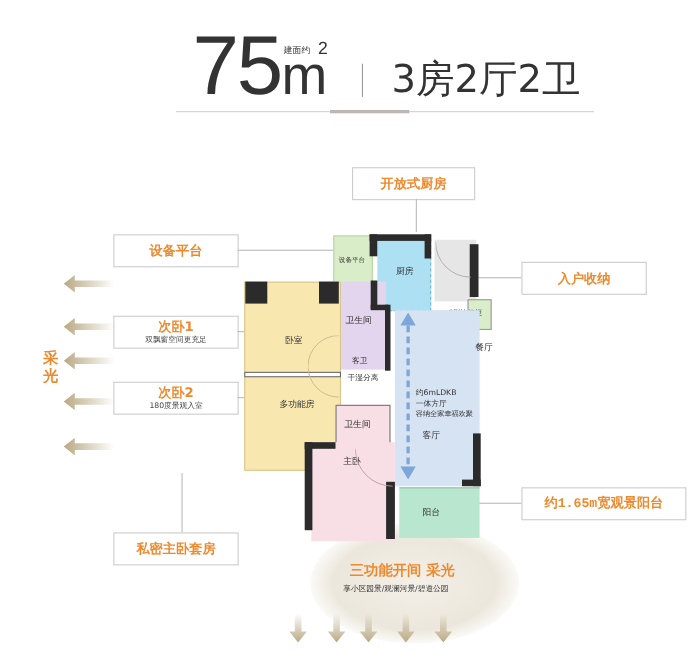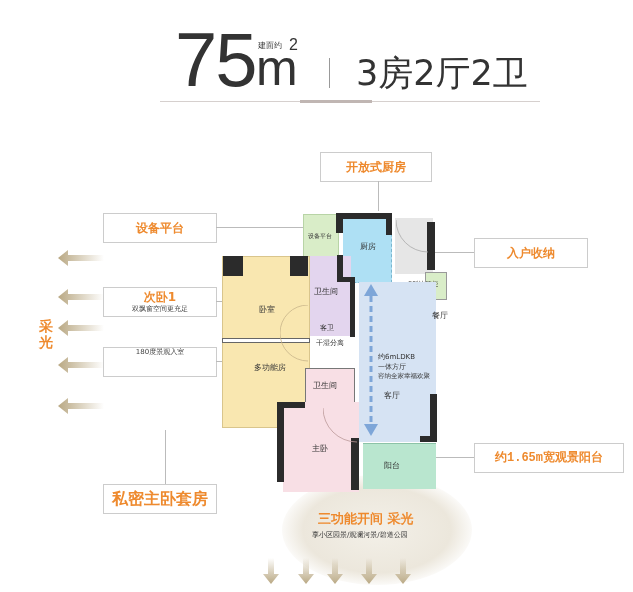--- a/index.html
+++ b/index.html
@@ -84,35 +84,36 @@
   </div>
 <div class="lead" style="left:216px;top:227px;width:110px;height:1px;"></div>
 
 <div class="callout" style="left:103px;top:287px;width:112px;height:28px;font-size:12px;">
   <span class="t" style="line-height:15px;margin-top:2px">次卧1</span>
   <span class="s">双飘窗空间更充足</span>
 </div>
 <div class="lead" style="left:216px;top:301px;width:60px;height:1px;"></div>
 
 <div class="callout" style="left:103px;top:347px;width:112px;height:28px;font-size:12px;">
+  <span class="t" style="line-height:15px;margin-top:2px">次卧2</span>
   <span class="s">180度景观入室</span>
 </div>
 <div class="lead" style="left:216px;top:361px;width:60px;height:1px;"></div>
 
 <div class="callout" style="left:474px;top:238px;width:112px;height:28px;line-height:28px;font-size:12px;">
     <span class="t">入户收纳</span>
   </div>
 <div class="lead" style="left:412px;top:252px;width:62px;height:1px;"></div>
 
 <div class="callout" style="left:474px;top:443px;width:148px;height:28px;line-height:28px;font-size:12px;font-family:Liberation Mono, monospace;">
     <span class="t">约1.65m宽观景阳台</span>
   </div>
 <div class="lead" style="left:410px;top:457px;width:64px;height:1px;"></div>
 
-<div class="callout" style="left:103px;top:484px;width:112px;height:28px;line-height:28px;font-size:16px;">
+<div class="callout" style="left:103px;top:484px;width:112px;height:28px;line-height:28px;font-size:12px;">
     <span class="t">私密主卧套房</span>
   </div>
 <div class="lead" style="left:165px;top:430px;width:1px;height:54px;"></div>
 
 <div class="glow"></div>
 
 <div>
 
   <div class="room" style="left:303px;top:214px;width:34px;height:42px;background:#d9edc8;border:1px solid #b8d4a6;"></div>
   <div class="rl" style="left:308px;top:232px;font-size:6px;">设备平台</div>
@@ -145,21 +146,21 @@
 
   <div class="room" style="left:222px;top:256px;width:86px;height:170px;background:#f9e7b0;border:1px solid #d9c58c;"></div>
   <div class="rl" style="left:259px;top:304px;">卧室</div>
   <div class="rl" style="left:254px;top:362px;">多功能房</div>
   <div class="abs" style="left:222px;top:338px;width:86px;height:3px;background:#fff;border:1px solid #666;"></div>
 
   <div class="room" style="left:305px;top:368px;width:48px;height:34px;background:#f8dfe5;border:1px solid #777;"></div>
   <div class="rl" style="left:313px;top:380px;">卫生间</div>
 
   <div class="room" style="left:283px;top:402px;width:76px;height:90px;background:#f8dfe5;"></div>
-  <div class="rl" style="left:312px;top:443px;text-align:center;">主卧</div>
+  <div class="rl" style="left:312px;top:414px;text-align:center;">主卧</div>
 
   <div class="room" style="left:363px;top:443px;width:73px;height:45px;background:#b9e6cf;border-top:1px solid #8cc3a8;"></div>
   <div class="rl" style="left:384px;top:460px;font-family:Liberation Mono, monospace;">阳台</div>
 
   <div class="wall" style="left:336px;top:213px;width:56px;height:6px;"></div>
   <div class="wall" style="left:336px;top:213px;width:7px;height:20px;"></div>
   <div class="wall" style="left:386px;top:213px;width:6px;height:22px;"></div>
   <div class="wall" style="left:427px;top:222px;width:8px;height:48px;"></div>
   <div class="wall" style="left:337px;top:255px;width:6px;height:26px;"></div>
   <div class="wall" style="left:337px;top:277px;width:16px;height:5px;"></div>

